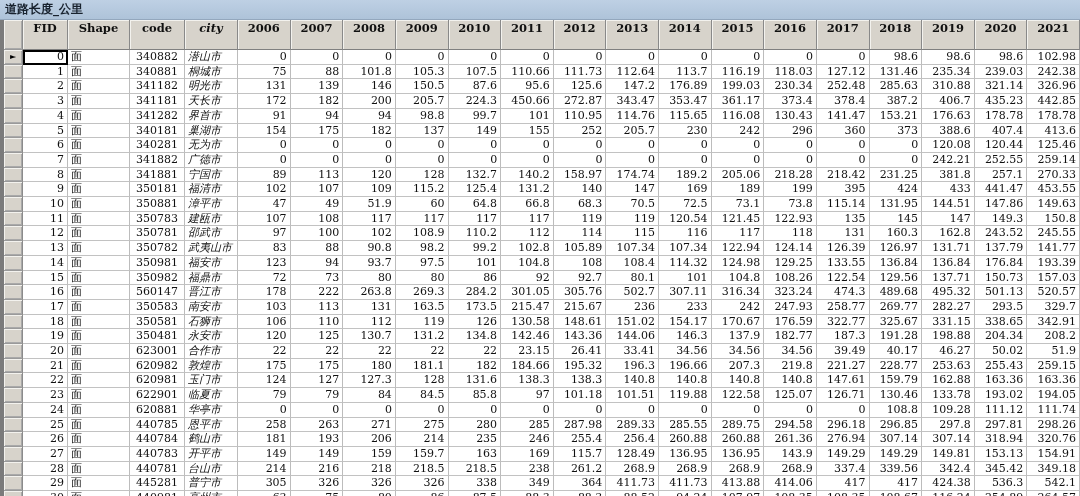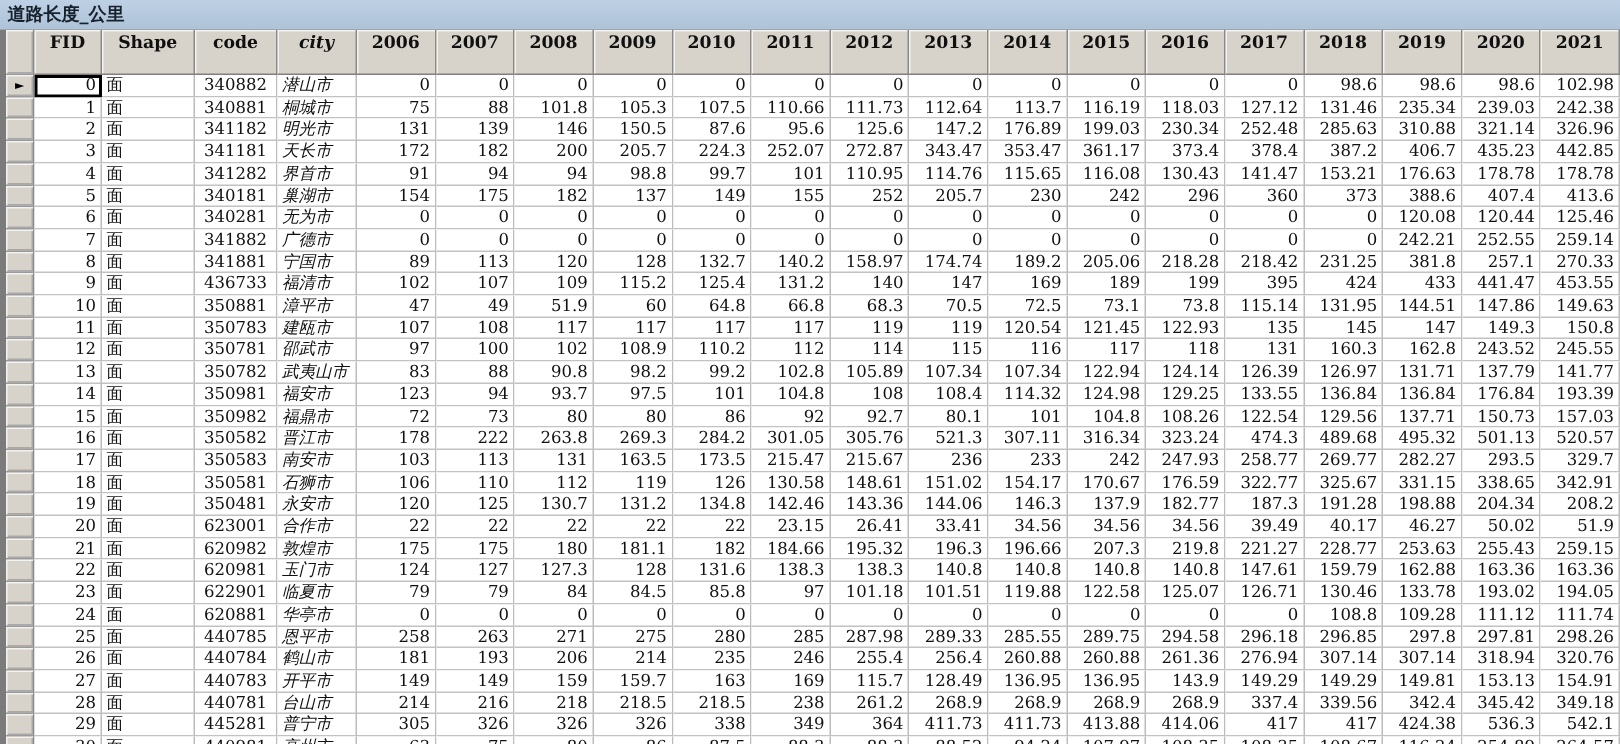--- a/index.html
+++ b/index.html
@@ -151,21 +151,21 @@
         <div class="sel"></div>
         <div class="cell c-fid">3</div>
         <div class="cell c-shape">面</div>
         <div class="cell c-code">341181</div>
         <div class="cell c-city">天长市</div>
         <div class="cell c-year">172</div>
         <div class="cell c-year">182</div>
         <div class="cell c-year">200</div>
         <div class="cell c-year">205.7</div>
         <div class="cell c-year">224.3</div>
-        <div class="cell c-year">252.07</div>
+        <div class="cell c-year">450.66</div>
         <div class="cell c-year">272.87</div>
         <div class="cell c-year">343.47</div>
         <div class="cell c-year">353.47</div>
         <div class="cell c-year">361.17</div>
         <div class="cell c-year">373.4</div>
         <div class="cell c-year">378.4</div>
         <div class="cell c-year">387.2</div>
         <div class="cell c-year">406.7</div>
         <div class="cell c-year">435.23</div>
         <div class="cell c-year">442.85</div>
@@ -282,21 +282,21 @@
         <div class="cell c-year">218.42</div>
         <div class="cell c-year">231.25</div>
         <div class="cell c-year">381.8</div>
         <div class="cell c-year">257.1</div>
         <div class="cell c-year">270.33</div>
       </div>
       <div class="row">
         <div class="sel"></div>
         <div class="cell c-fid">9</div>
         <div class="cell c-shape">面</div>
-        <div class="cell c-code">436733</div>
+        <div class="cell c-code">350181</div>
         <div class="cell c-city">福清市</div>
         <div class="cell c-year">102</div>
         <div class="cell c-year">107</div>
         <div class="cell c-year">109</div>
         <div class="cell c-year">115.2</div>
         <div class="cell c-year">125.4</div>
         <div class="cell c-year">131.2</div>
         <div class="cell c-year">140</div>
         <div class="cell c-year">147</div>
         <div class="cell c-year">169</div>
@@ -443,30 +443,30 @@
         <div class="cell c-year">122.54</div>
         <div class="cell c-year">129.56</div>
         <div class="cell c-year">137.71</div>
         <div class="cell c-year">150.73</div>
         <div class="cell c-year">157.03</div>
       </div>
       <div class="row">
         <div class="sel"></div>
         <div class="cell c-fid">16</div>
         <div class="cell c-shape">面</div>
-        <div class="cell c-code">350582</div>
+        <div class="cell c-code">560147</div>
         <div class="cell c-city">晋江市</div>
         <div class="cell c-year">178</div>
         <div class="cell c-year">222</div>
         <div class="cell c-year">263.8</div>
         <div class="cell c-year">269.3</div>
         <div class="cell c-year">284.2</div>
         <div class="cell c-year">301.05</div>
         <div class="cell c-year">305.76</div>
-        <div class="cell c-year">521.3</div>
+        <div class="cell c-year">502.7</div>
         <div class="cell c-year">307.11</div>
         <div class="cell c-year">316.34</div>
         <div class="cell c-year">323.24</div>
         <div class="cell c-year">474.3</div>
         <div class="cell c-year">489.68</div>
         <div class="cell c-year">495.32</div>
         <div class="cell c-year">501.13</div>
         <div class="cell c-year">520.57</div>
       </div>
       <div class="row">

